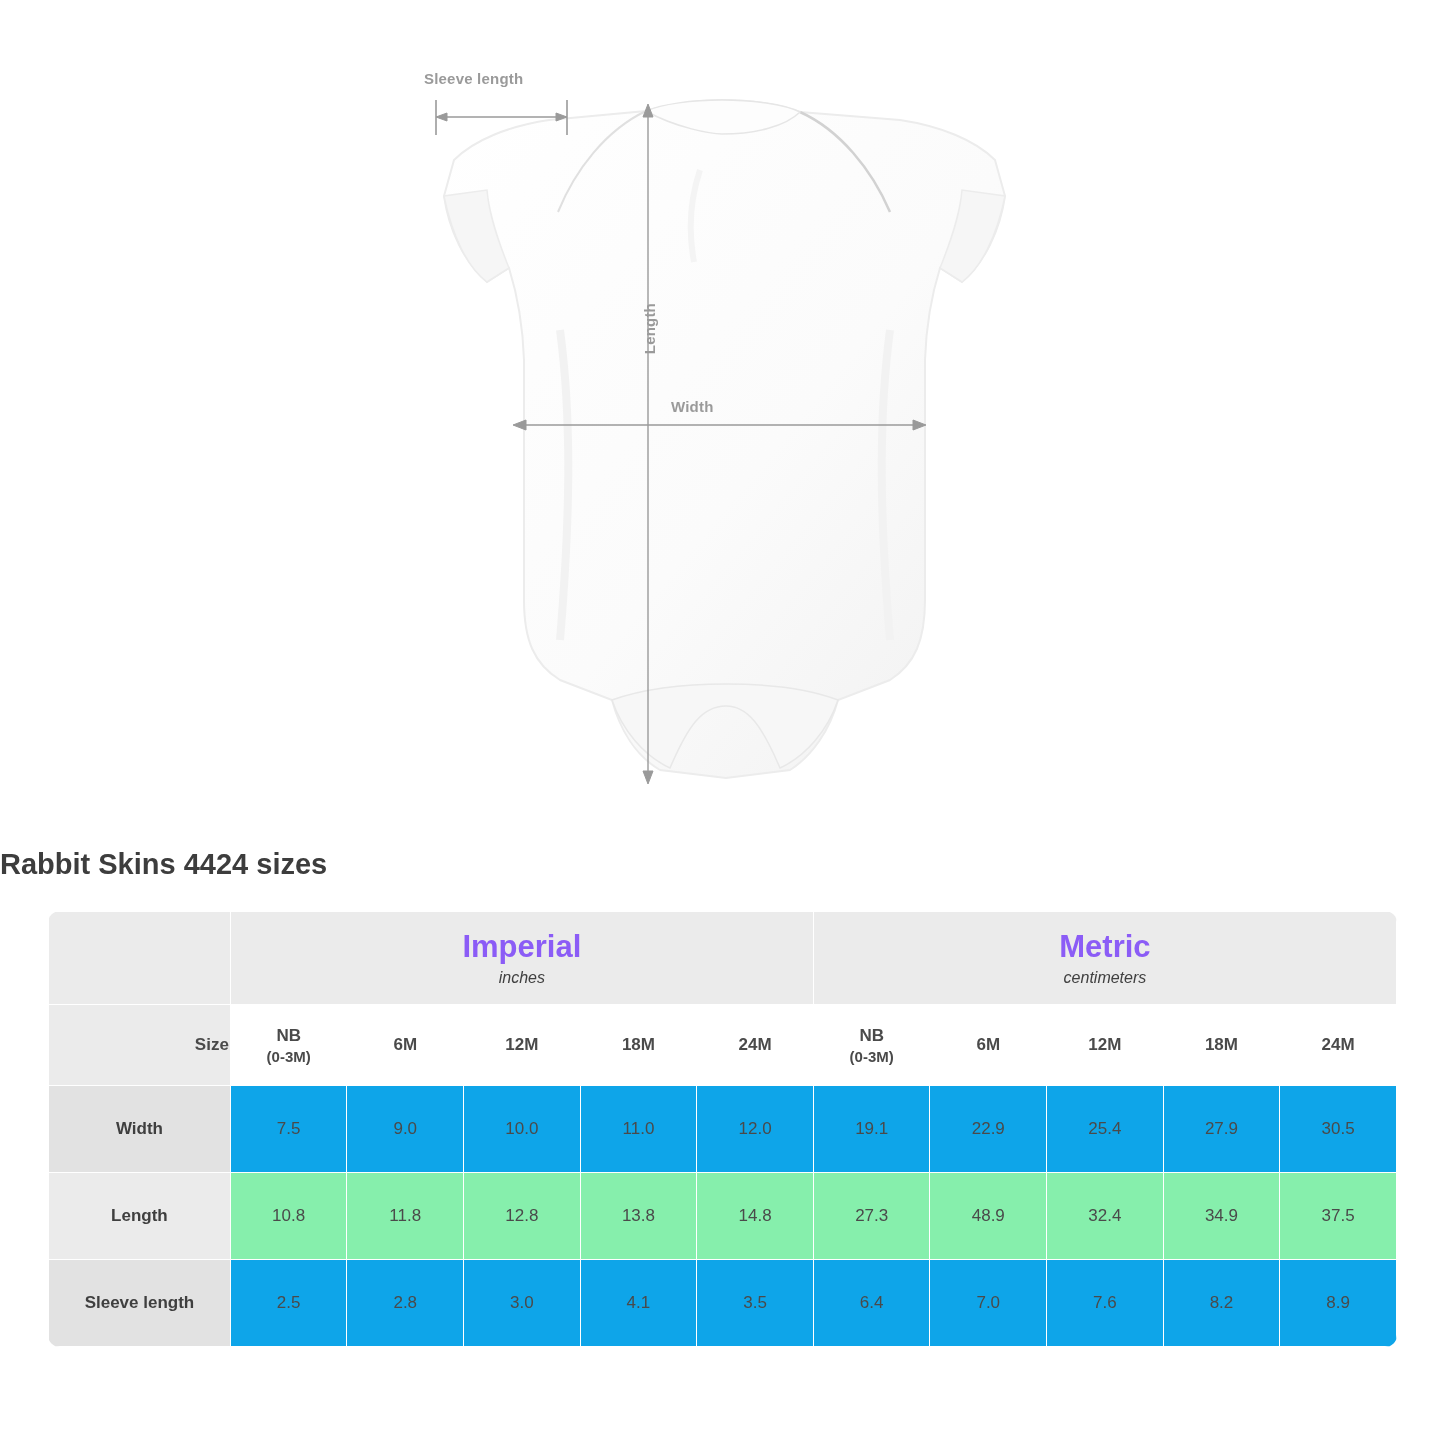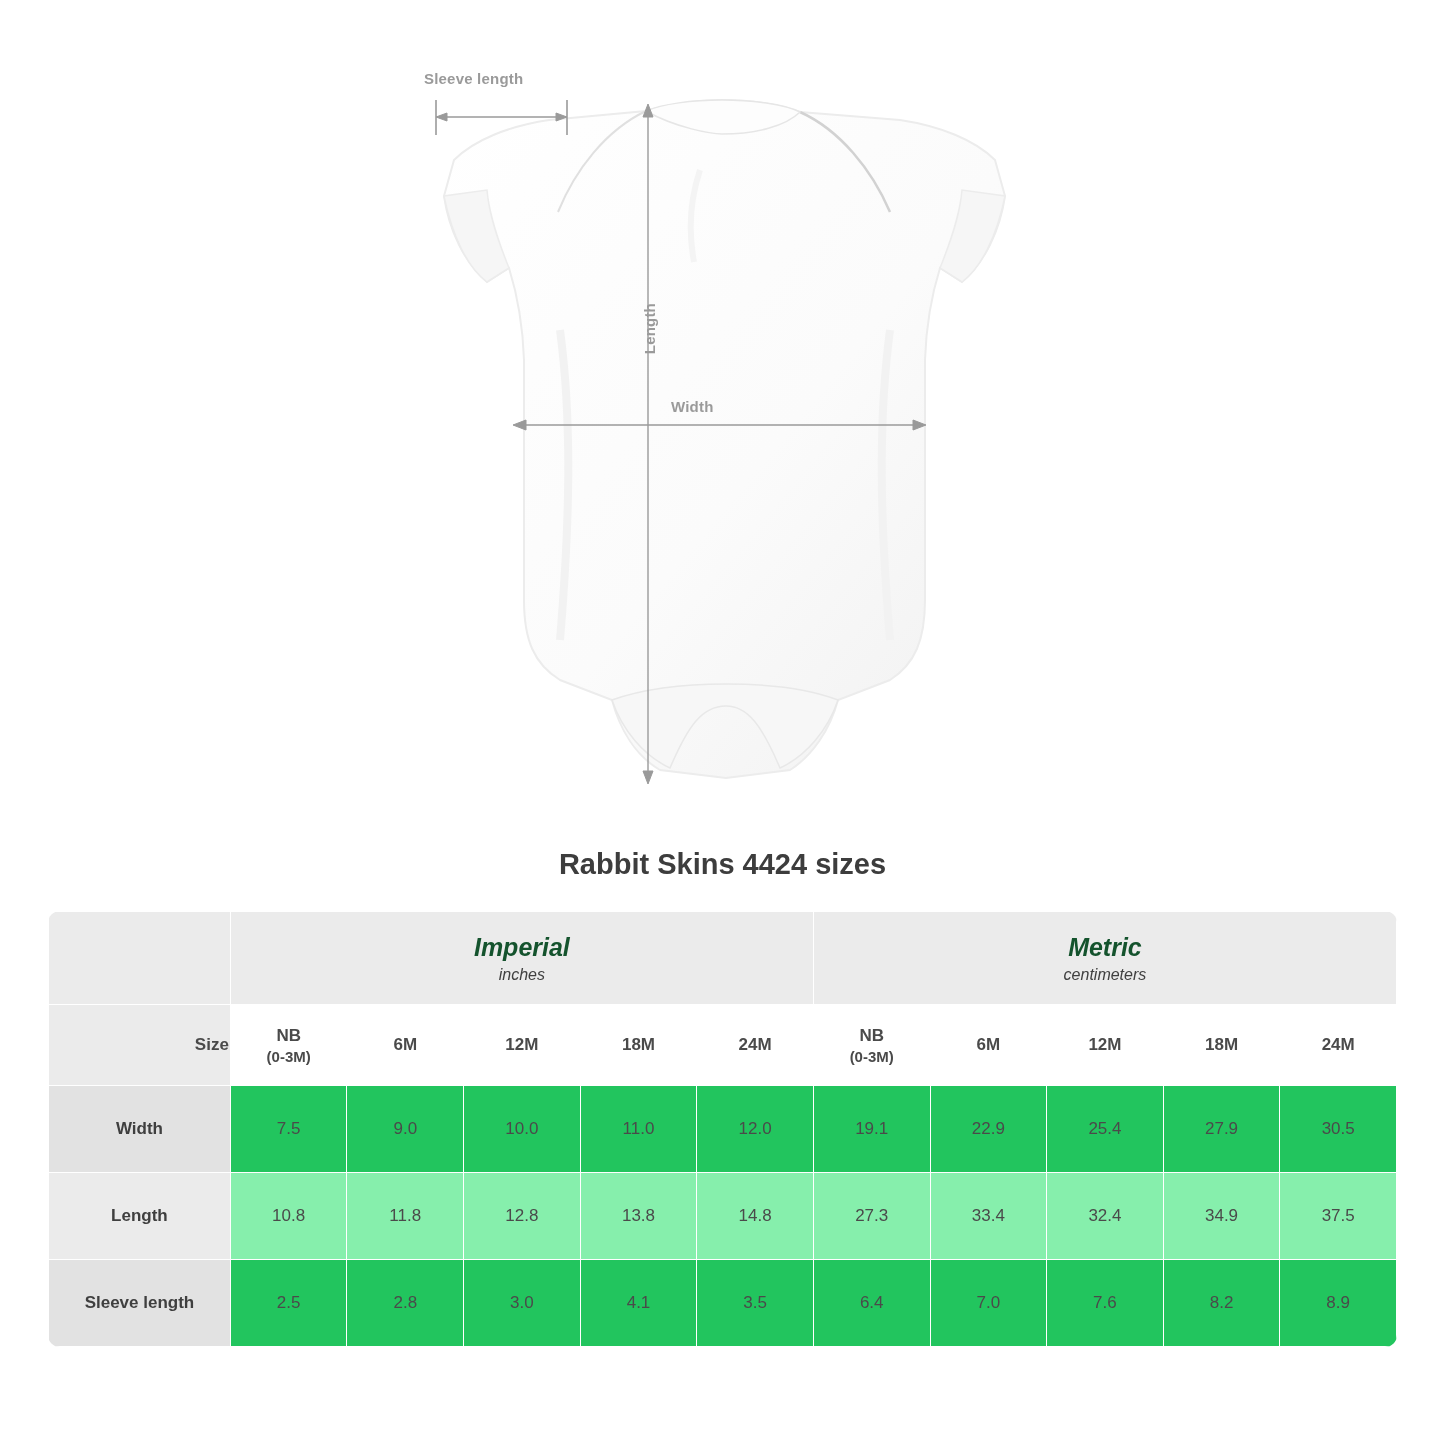--- a/index.html
+++ b/index.html
@@ -49,21 +49,20 @@
   .dim-length {
     left: 641px;
     top: 303px;
     writing-mode: vertical-rl;
     text-orientation: mixed;
     transform: rotate(180deg);
   }
 
   
   .title-block {
-    text-align: center;
     margin-top: 28px;
   }
   .chart-title {
     font-size: 29px;
     font-weight: bold;
     color: #3d3d3d;
     margin: 0;
   }
   .chart-note {
     font-size: 17px;
@@ -88,24 +87,23 @@
     vertical-align: middle;
     font-size: 17px;
     color: #4a4a4a;
   }
   .unit-head {
     background: #ebebeb;
     height: 92px;
     padding: 0;
   }
   .unit-head .u-name {
-    font-size: 25px;
-    font-weight: bold;
-    font-style: italic;
-    color: #14532d;
+    font-size: 31px;
+    font-weight: bold;
+    color: #8b5cf6;
   }
   .unit-head .u-sub {
     font-size: 16px;
     font-style: italic;
     color: #404040;
     margin-top: 4px;
   }
   .corner-cell {
     background: #ebebeb;
   }
@@ -130,21 +128,21 @@
     height: 84px;
     background: #86efac;
   }
   .data-row td.rowlabel {
     background: #ebebeb;
     font-weight: bold;
     font-size: 17px;
     color: #3f3f3f;
   }
   .data-row.alt td {
-    background: #22c55e;
+    background: #0ea5e9;
   }
   .data-row.alt td.rowlabel {
     background: #e2e2e2;
   }
   
   .table-wrap {
     border-radius: 12px;
     overflow: hidden;
   }
   col.colsize { width: 170px; }
@@ -304,21 +302,21 @@
         </tr>
 
         <tr class="data-row">
           <td class="rowlabel">Length</td>
           <td>10.8</td>
           <td>11.8</td>
           <td>12.8</td>
           <td>13.8</td>
           <td>14.8</td>
           <td>27.3</td>
-          <td>33.4</td>
+          <td>48.9</td>
           <td>32.4</td>
           <td>34.9</td>
           <td>37.5</td>
         </tr>
 
         <tr class="data-row alt">
           <td class="rowlabel">Sleeve length</td>
           <td>2.5</td>
           <td>2.8</td>
           <td>3.0</td>

